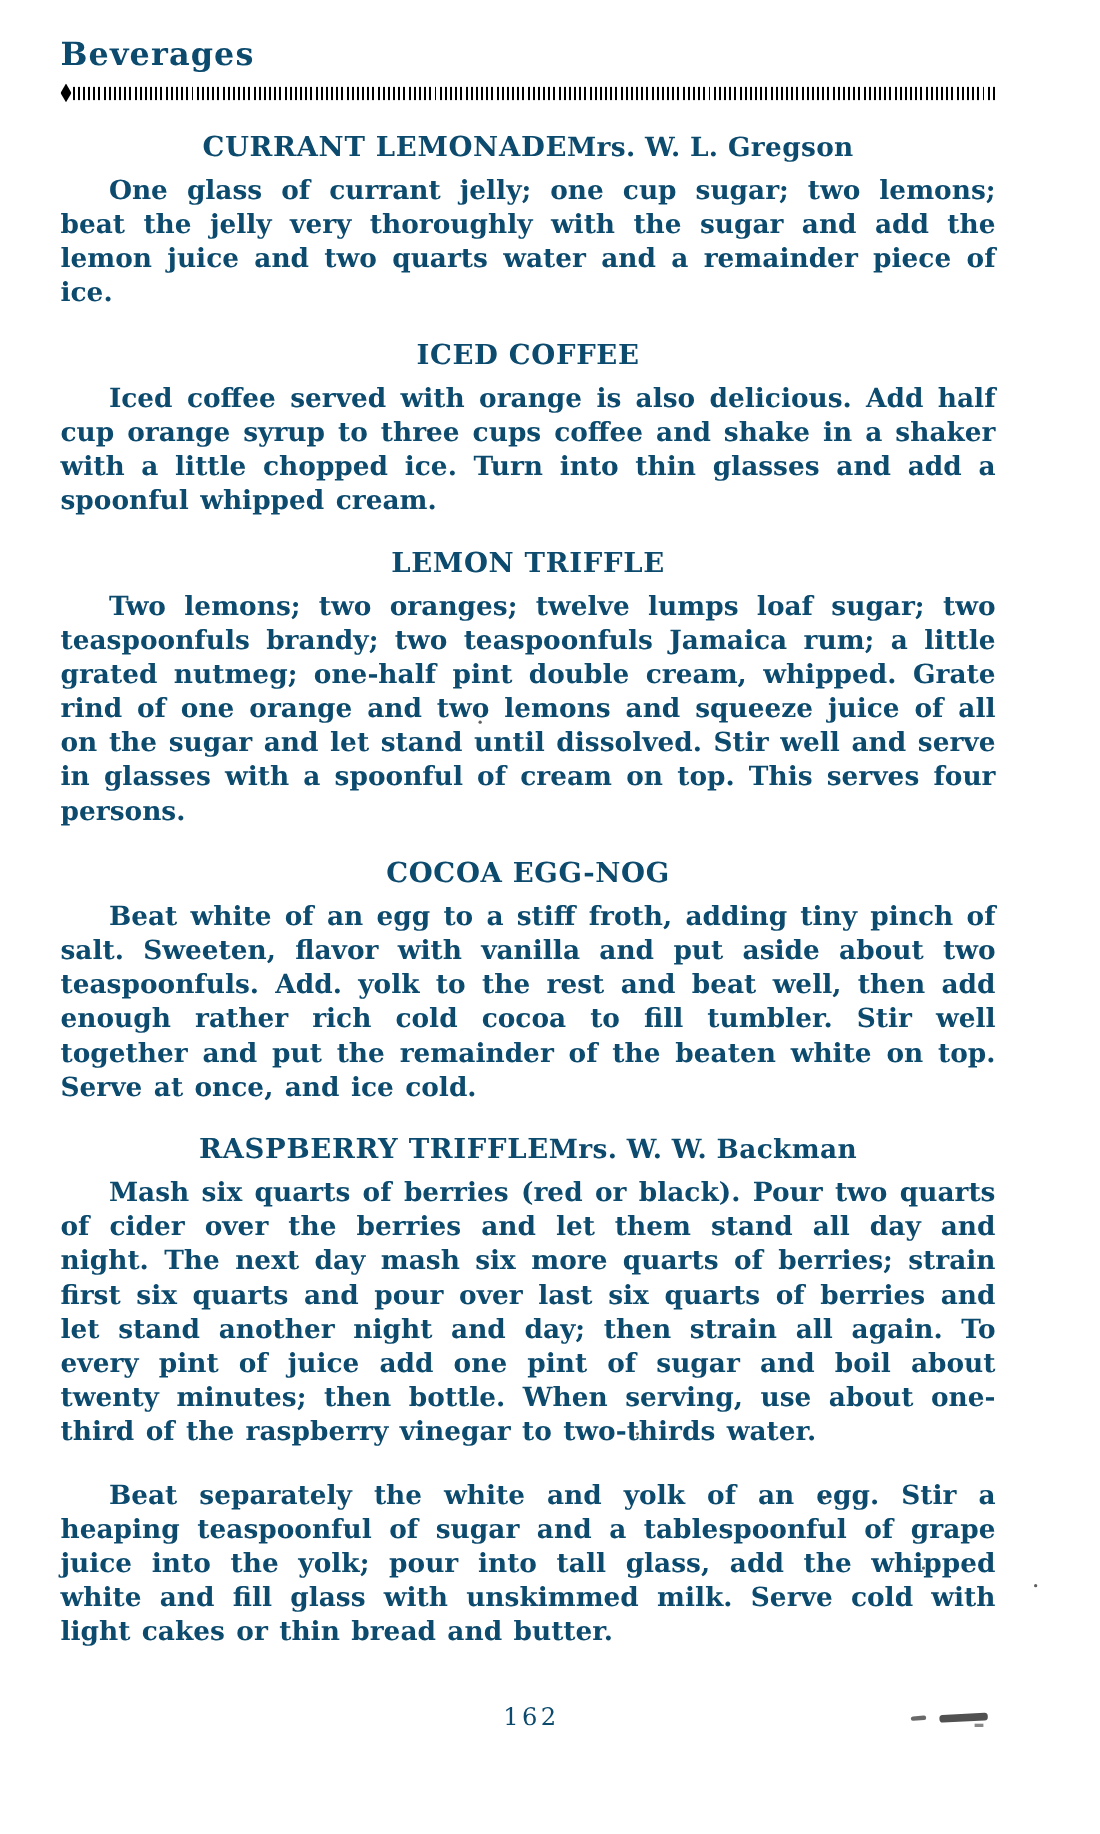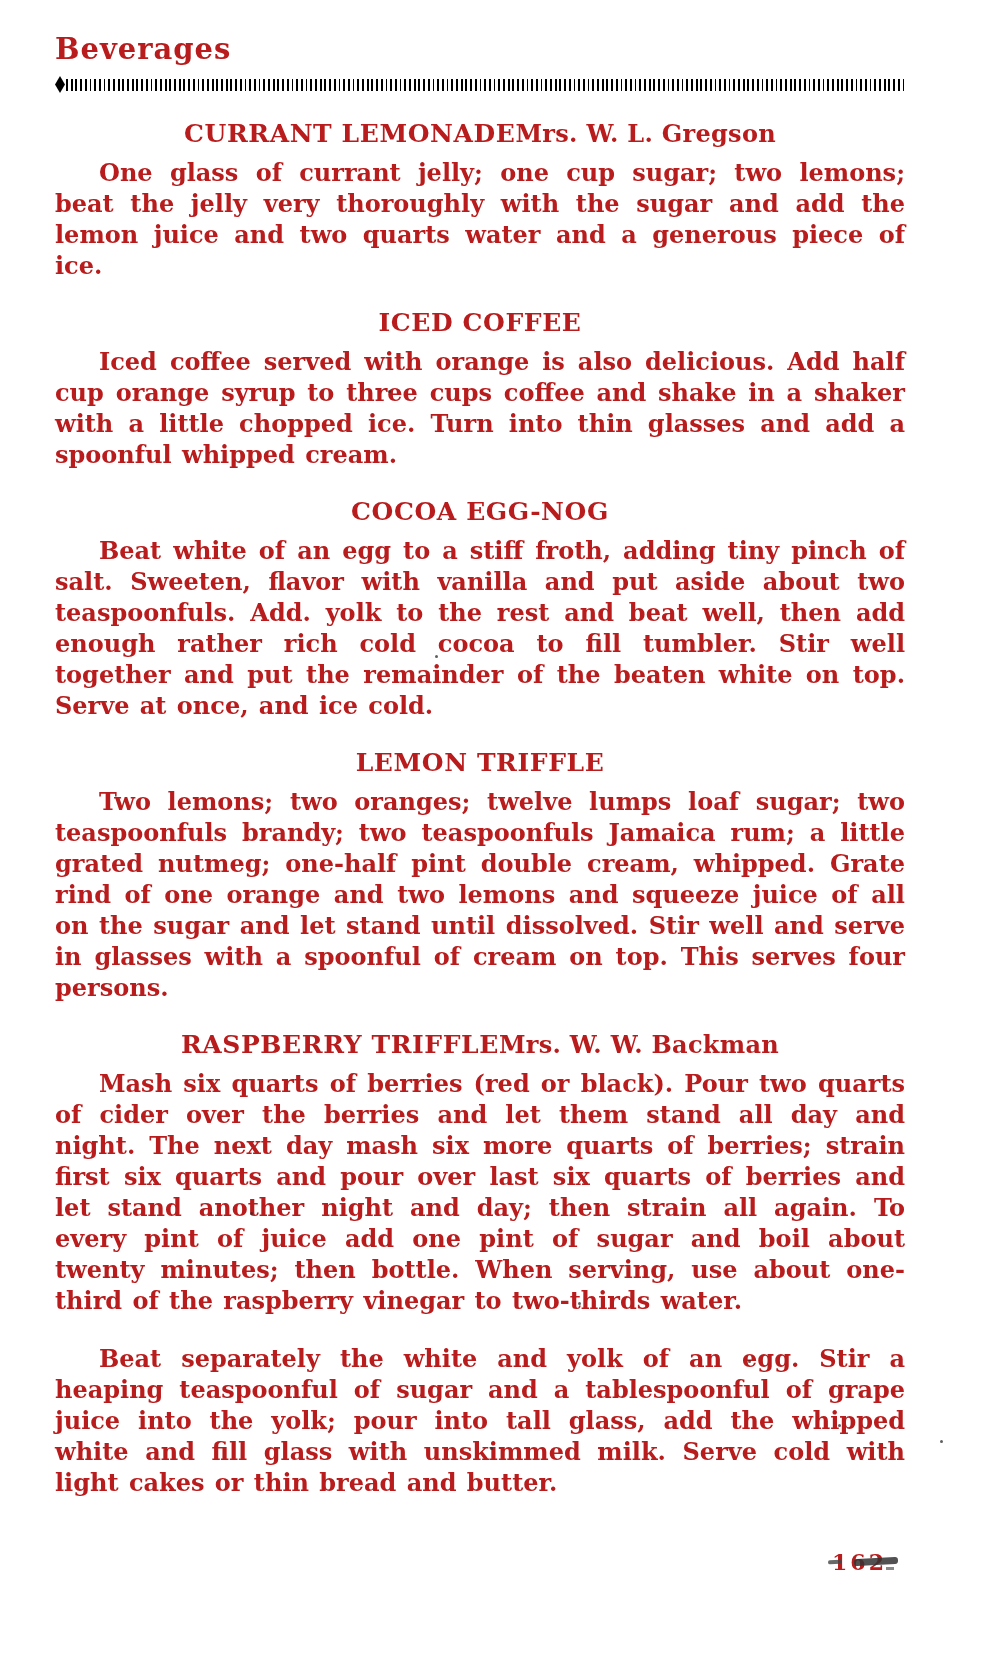--- a/index.html
+++ b/index.html
@@ -1,21 +1,21 @@
 <!DOCTYPE html>
 <html><head>
 <meta charset="utf-8">
 <style>
   html, body { margin: 0; padding: 0; background: #ffffff; }
   .page {
     position: relative;
     width: 1000px;
     height: 1667px;
     background: #ffffff;
-    color: #b91c1c;
+    color: #0c4a6e;
     font-family: "DejaVu Serif", "Liberation Serif", serif;
     overflow: hidden;
   }
   .content {
     position: absolute;
     left: 55px;
     top: 32px;
     width: 850px;
   }
   .book-header {
@@ -66,26 +66,26 @@
     margin: 9px 0 0 0;
     font-size: 24px;
     font-weight: bold;
     line-height: 31px;
     text-align: justify;
     text-indent: 44px;
     word-spacing: 2px;
   }
   .page-number {
     position: absolute;
-    left: 37px;
+    left: 58px;
     width: 850px;
     top: 1549px;
-    text-align: right;
+    text-align: center;
     font-size: 22px;
-    font-weight: bold;
+    font-weight: normal;
     letter-spacing: 3px;
   }
   .smudge { position: absolute; top: 1556px; left: 828px; width: 72px; height: 18px; }
   .smudge .s1 {
     position: absolute; left: 0; top: 4px; width: 14px; height: 4px;
     background: #444; transform: rotate(-4deg); border-radius: 2px; opacity: .8;
   }
   .smudge .s2 {
     position: absolute; left: 26px; top: 2px; width: 44px; height: 7px;
     background: #333; transform: rotate(-3deg); border-radius: 3px; opacity: .85;
@@ -110,42 +110,42 @@
     <div class="rule">
       <span class="diamond"></span>
       <span class="ticks"></span>
     </div>
 
     <div class="recipe">
       <div class="recipe-head">
         <span class="recipe-title">CURRANT LEMONADE</span>
         <span class="recipe-byline">Mrs. W. L. Gregson</span>
       </div>
-      <p class="recipe-body">One glass of currant jelly; one cup sugar; two lemons; beat the jelly very thoroughly with the sugar and add the lemon juice and two quarts water and a generous piece of ice.</p>
+      <p class="recipe-body">One glass of currant jelly; one cup sugar; two lemons; beat the jelly very thoroughly with the sugar and add the lemon juice and two quarts water and a remainder piece of ice.</p>
     </div>
 
     <div class="recipe">
       <div class="recipe-head">
         <span class="recipe-title">ICED COFFEE</span>
       </div>
       <p class="recipe-body">Iced coffee served with orange is also delicious. Add half cup orange syrup to three cups coffee and shake in a shaker with a little chopped ice. Turn into thin glasses and add a spoonful whipped cream.</p>
     </div>
 
     <div class="recipe">
       <div class="recipe-head">
-        <span class="recipe-title">COCOA EGG-NOG</span>
+        <span class="recipe-title">LEMON TRIFFLE</span>
       </div>
-      <p class="recipe-body">Beat white of an egg to a stiff froth, adding tiny pinch of salt. Sweeten, flavor with vanilla and put aside about two teaspoonfuls. Add. yolk to the rest and beat well, then add enough rather rich cold cocoa to fill tumbler. Stir well together and put the remainder of the beaten white on top. Serve at once, and ice cold.</p>
+      <p class="recipe-body">Two lemons; two oranges; twelve lumps loaf sugar; two teaspoonfuls brandy; two teaspoonfuls Jamaica rum; a little grated nutmeg; one-half pint double cream, whipped. Grate rind of one orange and two lemons and squeeze juice of all on the sugar and let stand until dissolved. Stir well and serve in glasses with a spoonful of cream on top. This serves four persons.</p>
     </div>
 
     <div class="recipe">
       <div class="recipe-head">
-        <span class="recipe-title">LEMON TRIFFLE</span>
+        <span class="recipe-title">COCOA EGG-NOG</span>
       </div>
-      <p class="recipe-body">Two lemons; two oranges; twelve lumps loaf sugar; two teaspoonfuls brandy; two teaspoonfuls Jamaica rum; a little grated nutmeg; one-half pint double cream, whipped. Grate rind of one orange and two lemons and squeeze juice of all on the sugar and let stand until dissolved. Stir well and serve in glasses with a spoonful of cream on top. This serves four persons.</p>
+      <p class="recipe-body">Beat white of an egg to a stiff froth, adding tiny pinch of salt. Sweeten, flavor with vanilla and put aside about two teaspoonfuls. Add. yolk to the rest and beat well, then add enough rather rich cold cocoa to fill tumbler. Stir well together and put the remainder of the beaten white on top. Serve at once, and ice cold.</p>
     </div>
 
     <div class="recipe">
       <div class="recipe-head">
         <span class="recipe-title">RASPBERRY TRIFFLE</span>
         <span class="recipe-byline">Mrs. W. W. Backman</span>
       </div>
       <p class="recipe-body">Mash six quarts of berries (red or black). Pour two quarts of cider over the berries and let them stand all day and night. The next day mash six more quarts of berries; strain first six quarts and pour over last six quarts of berries and let stand another night and day; then strain all again. To every pint of juice add one pint of sugar and boil about twenty minutes; then bottle. When serving, use about one-third of the raspberry vinegar to two-thirds water.</p>
     </div>
 

